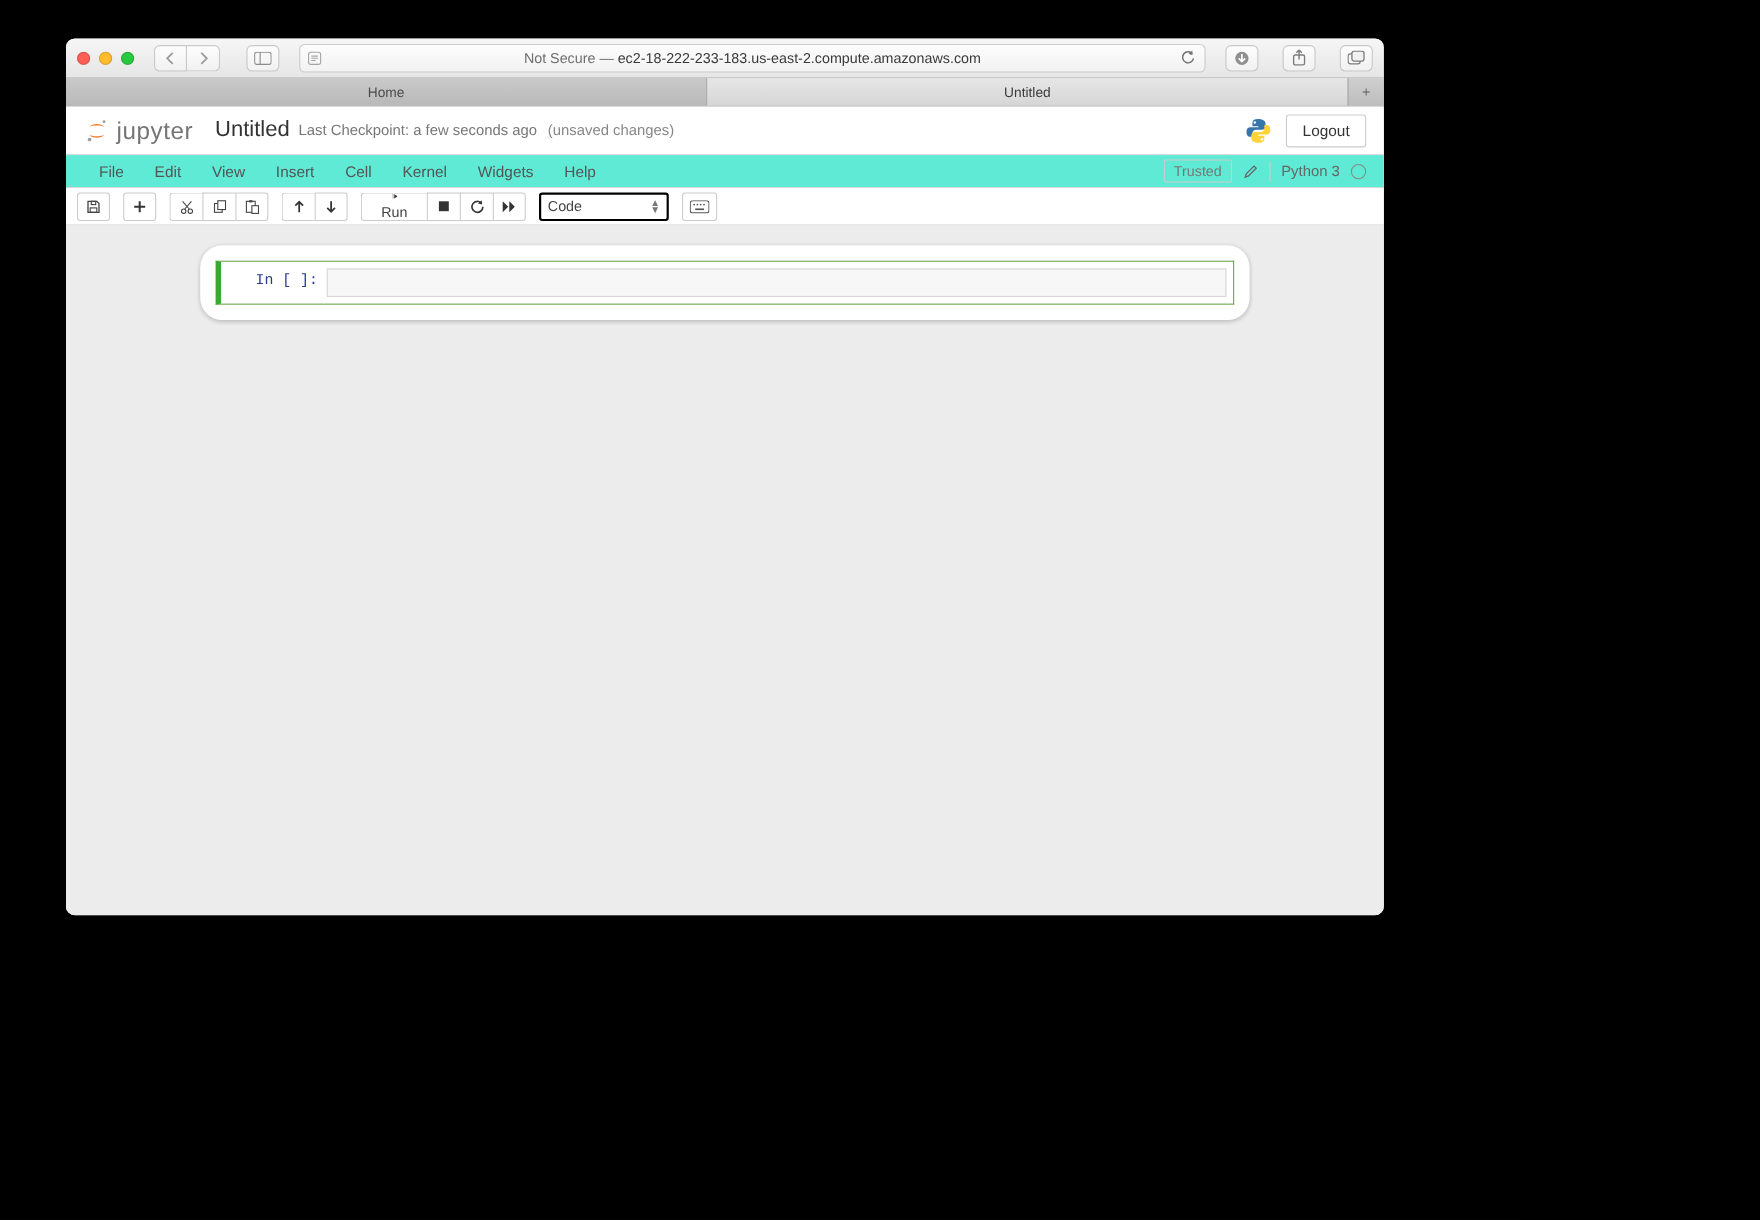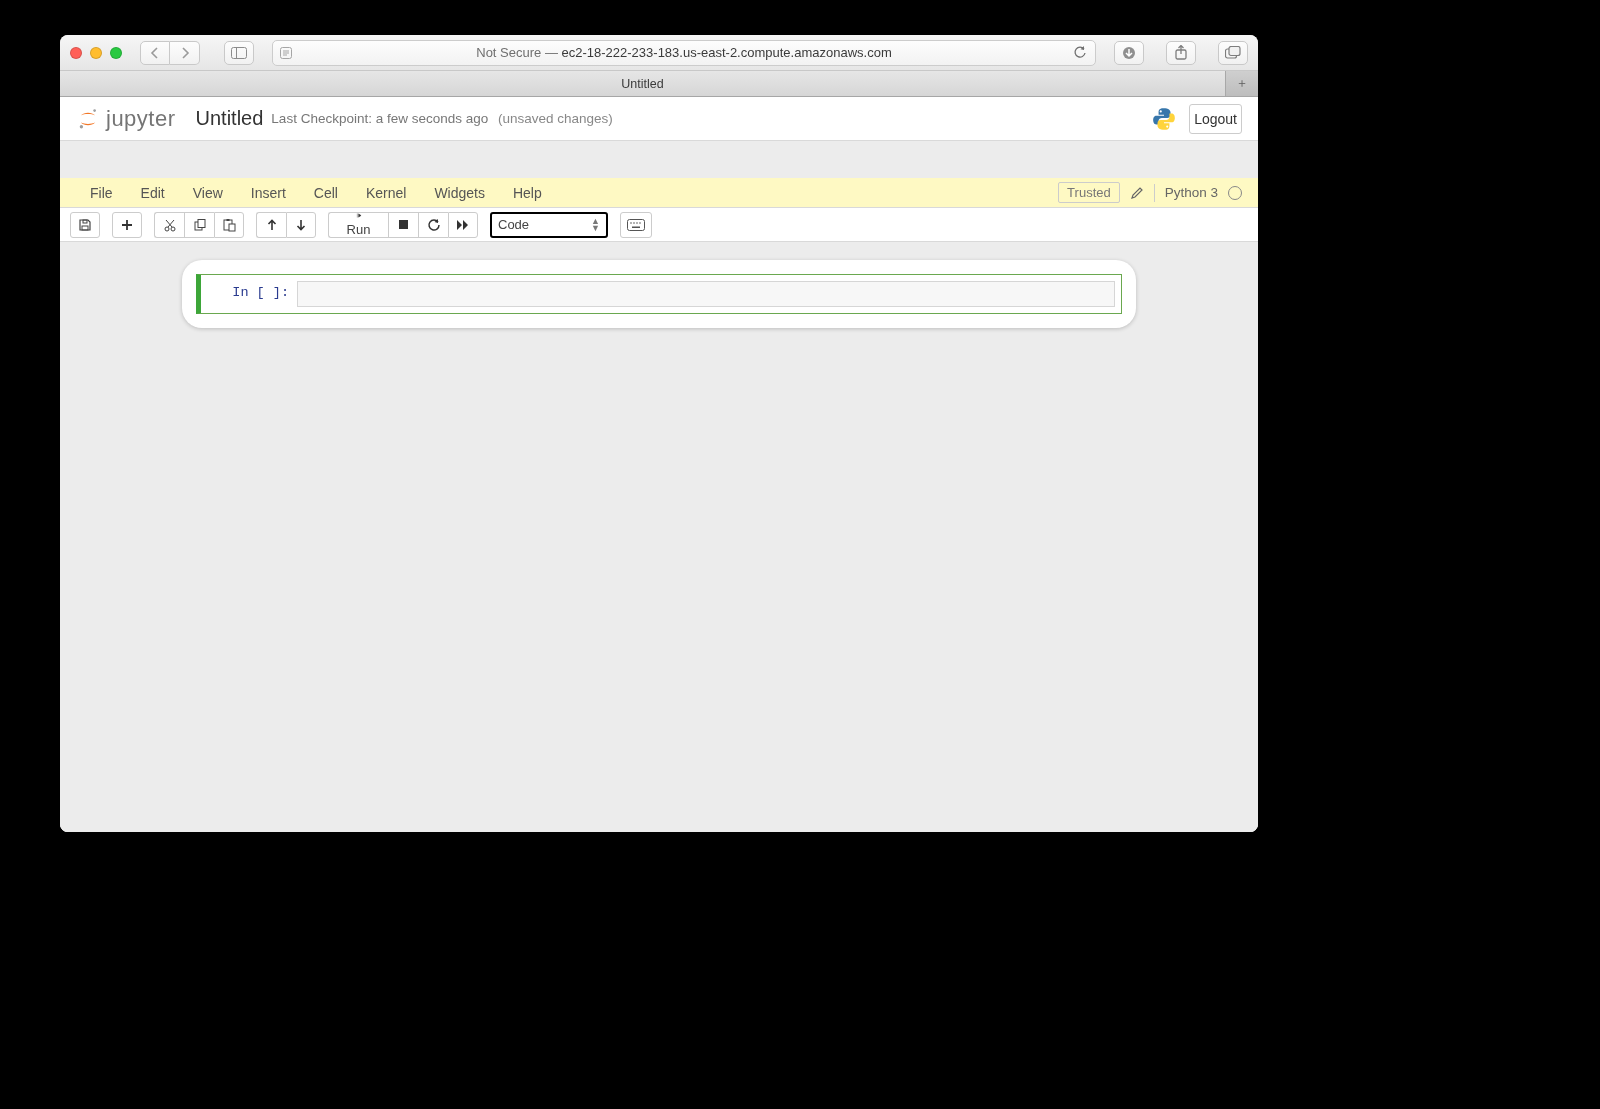--- a/index.html
+++ b/index.html
@@ -83,32 +83,31 @@
   .jp-logo { display:flex; align-items:center; gap:6px; margin-right:20px;}
   .jp-logo svg { width:24px; height:24px;}
   .jp-logo-text { color:#757575; font-size:22px; letter-spacing:0.5px;}
   .nb-title { font-size:20px; color:#333; margin-right:8px;}
   .checkpoint { font-size:13.5px; color:#777;}
   .checkpoint .unsaved { color:#888; margin-left:6px;}
   .jp-header-right { margin-left:auto; display:flex; align-items:center; gap:12px;}
   .py-logo { width:26px; height:26px; }
   .logout-btn {
     border:1px solid #ccc; background:#fff; color:#333;
-    padding: 6px 4px; border-radius:3px; font-size:14px;
+    padding: 6px 14px; border-radius:3px; font-size:14px;
   }
   
   .jp-menubar {
     height: 30px;
-    background:#fef9c3;
+    background:#5eead4;
     border-bottom: 1px solid #d9d9d9;
     display:flex; align-items:center;
     padding: 0 16px;
     font-size: 14px;
     color:#555;
-    margin-top:37px;
   }
   .jp-menubar .menu-item { padding: 0 14px; }
   .jp-menubar-right { margin-left:auto; display:flex; align-items:center; gap:10px; font-size:13.5px; color:#666;}
   .trusted-box { border:1px solid #ccc; padding: 2px 8px; border-radius:2px; color:#777; font-size:13px;}
   .divider { width:1px; height:18px; background:#ccc;}
   .kernel-ind { width:14px; height:14px; border:1.5px solid #888; border-radius:50%;}
   
   .jp-toolbar {
     height: 34px;
     background:#fff;
@@ -244,20 +243,23 @@
     <div style="width:6px"></div>
     <div class="tb-btn">
       <svg width="16" height="13" viewBox="0 0 16 13">
           <rect x="0.5" y="3" width="11" height="9" rx="2" fill="none" stroke="#7d7d7d" stroke-width="1.2"></rect>
           <rect x="4" y="0.5" width="11" height="9" rx="2" fill="#f1f1f1" stroke="#7d7d7d" stroke-width="1.2"></rect>
         </svg>
     </div>
   </div>
 
   <div class="tabstrip">
+    <div class="tab">
+        <span>Home</span>
+      </div>
     <div class="tab active">
         <span>Untitled</span>
       </div>
     <div class="newtab">＋</div>
   </div>
 
   <div class="content">
 
     <div class="jp-header">
       <div class="jp-logo">

